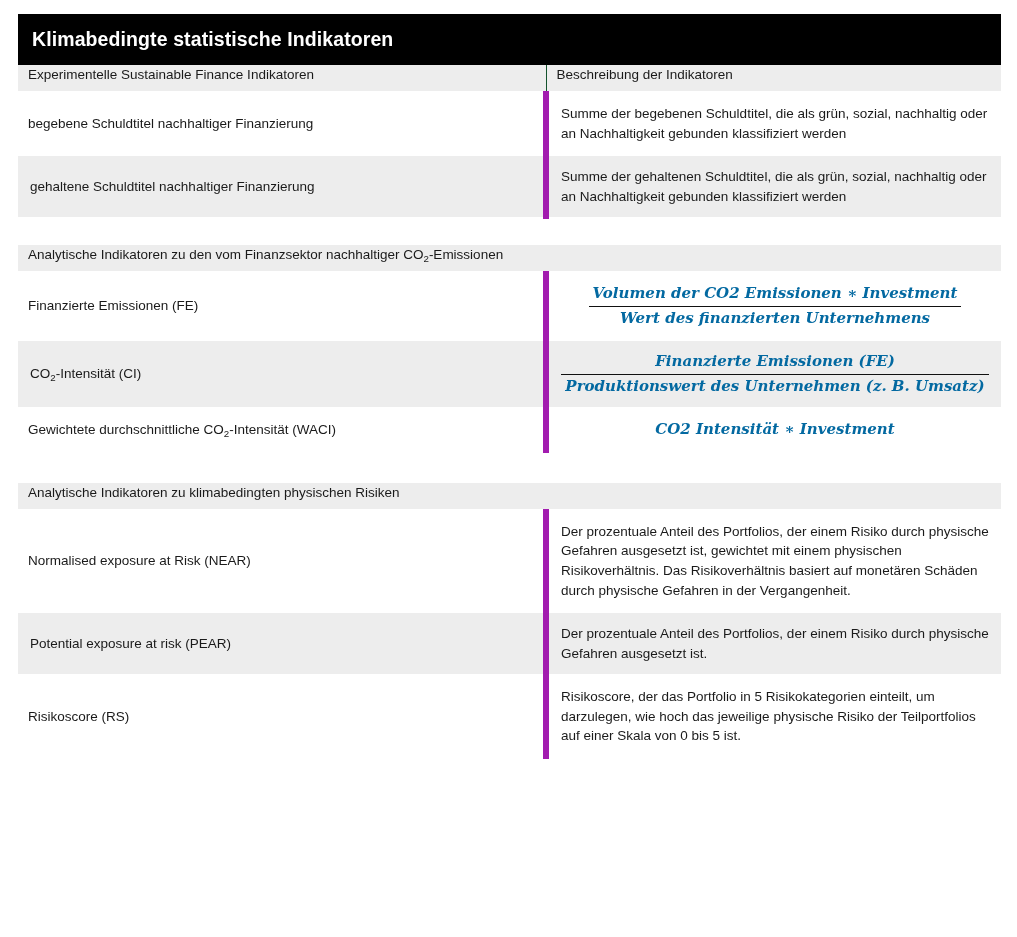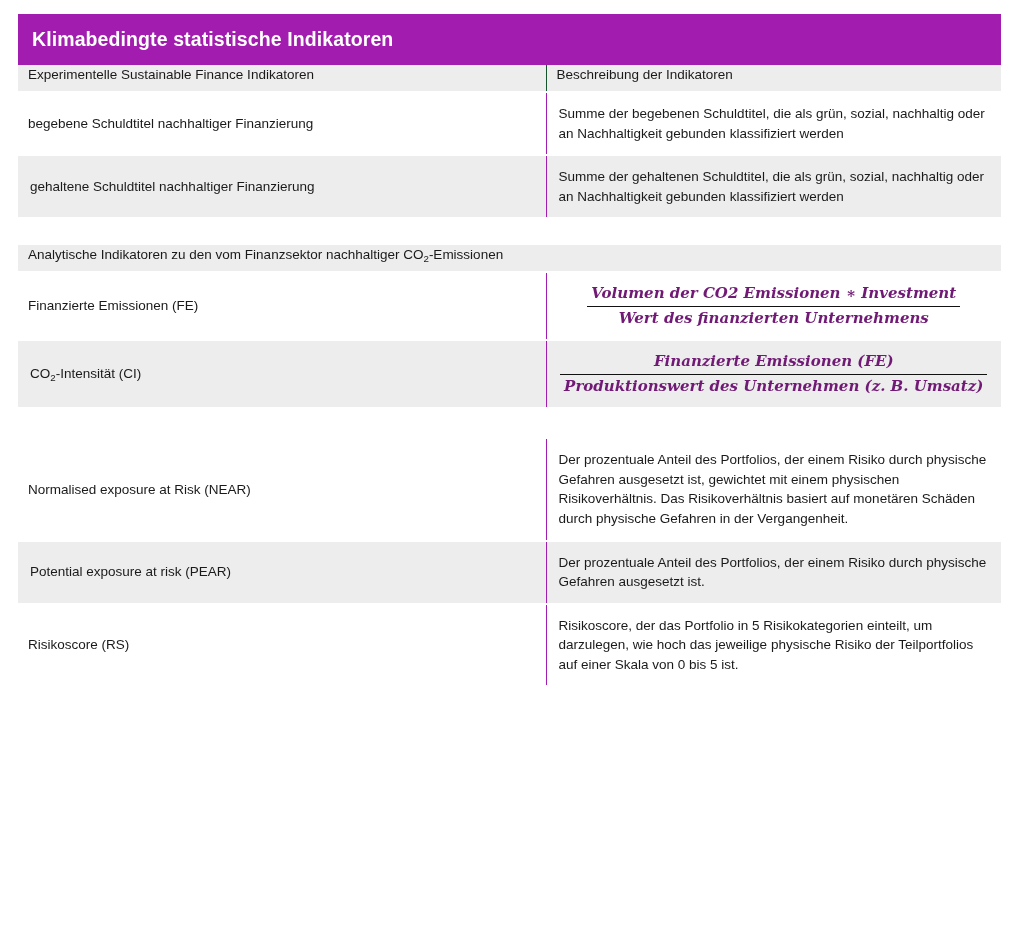--- a/index.html
+++ b/index.html
@@ -21,21 +21,21 @@
     padding: 0;
     box-sizing: border-box;
   }
   .doc {
     margin: 14px 16px 0 18px;
     width: 983px;
   }
 
   
   .title-bar {
-    background: #a21caf;
+    background: #000000;
     color: #ffffff;
     font-size: 19.5px;
     font-weight: bold;
     padding: 14px 0 14px 14px;
     letter-spacing: 0.1px;
   }
 
   
   table.tbl {
     width: 100%;
@@ -62,39 +62,39 @@
   }
   .row td {
     font-size: 13.5px;
     padding: 11px 12px 11px 10px;
     line-height: 1.45;
     border-bottom: 2px solid #ffffff;
   }
   .row.shade td { background: #ededed; padding-left: 12px; }
   .row.white td { background: #ffffff; }
   .row td.rightcell {
-    border-left: 1px solid #a21caf;
+    border-left: 6px solid #a21caf;
     padding-left: 12px;
   }
   .hdr-row td.rightcell {
     border-left: 1px solid #14532d;
   }
 
   .spacer { height: 26px; }
   .spacer-lg { height: 30px; }
 
   
   .formula {
     font-family: "DejaVu Serif", serif;
     font-style: italic;
     font-weight: bold;
     font-size: 15px;
     text-align: center;
     line-height: 1.3;
-    color: #701a75;
+    color: #0369a1;
   }
   .frac {
     display: inline-block;
     text-align: center;
     vertical-align: middle;
   }
   .frac .num {
     display: block;
     padding: 0 4px 2px 4px;
     border-bottom: 1.3px solid #111111;
@@ -173,32 +173,43 @@
           <td class="rightcell">
             <div class="formula">
               <span class="frac">
                 <span class="num">Finanzierte Emissionen (FE)</span>
                 <span class="den">Produktionswert des Unternehmen (z. B. Umsatz)</span>
               </span>
             </div>
           </td>
         </tr>
 
+        <tr class="row white">
+          <td><span>Gewichtete durchschnittliche CO</span><sub>2</sub><span>-Intensität (WACI)</span></td>
+          <td class="rightcell">
+            <div class="formula">
+              <span class="inline-formula">CO2 Intensität ∗ Investment</span>
+            </div>
+          </td>
+        </tr>
 
       </tbody>
     </table>
 
     <div class="spacer-lg"></div>
 
     <table class="tbl">
       <colgroup>
           <col class="col-left">
           <col class="col-right">
         </colgroup>
       <tbody>
+        <tr class="hdr-row">
+          <td colspan="2">Analytische Indikatoren zu klimabedingten physischen Risiken</td>
+        </tr>
         <tr class="row white">
           <td>Normalised exposure at Risk (NEAR)</td>
           <td class="rightcell">Der prozentuale Anteil des Portfolios, der einem Risiko durch physische Gefahren ausgesetzt ist, gewichtet mit einem physischen Risikoverhältnis. Das Risikoverhältnis basiert auf monetären Schäden durch physische Gefahren in der Vergangenheit.</td>
         </tr>
         <tr class="row shade">
           <td>Potential exposure at risk (PEAR)</td>
           <td class="rightcell">Der prozentuale Anteil des Portfolios, der einem Risiko durch physische Gefahren ausgesetzt ist.</td>
         </tr>
         <tr class="row white">
           <td>Risikoscore (RS)</td>

